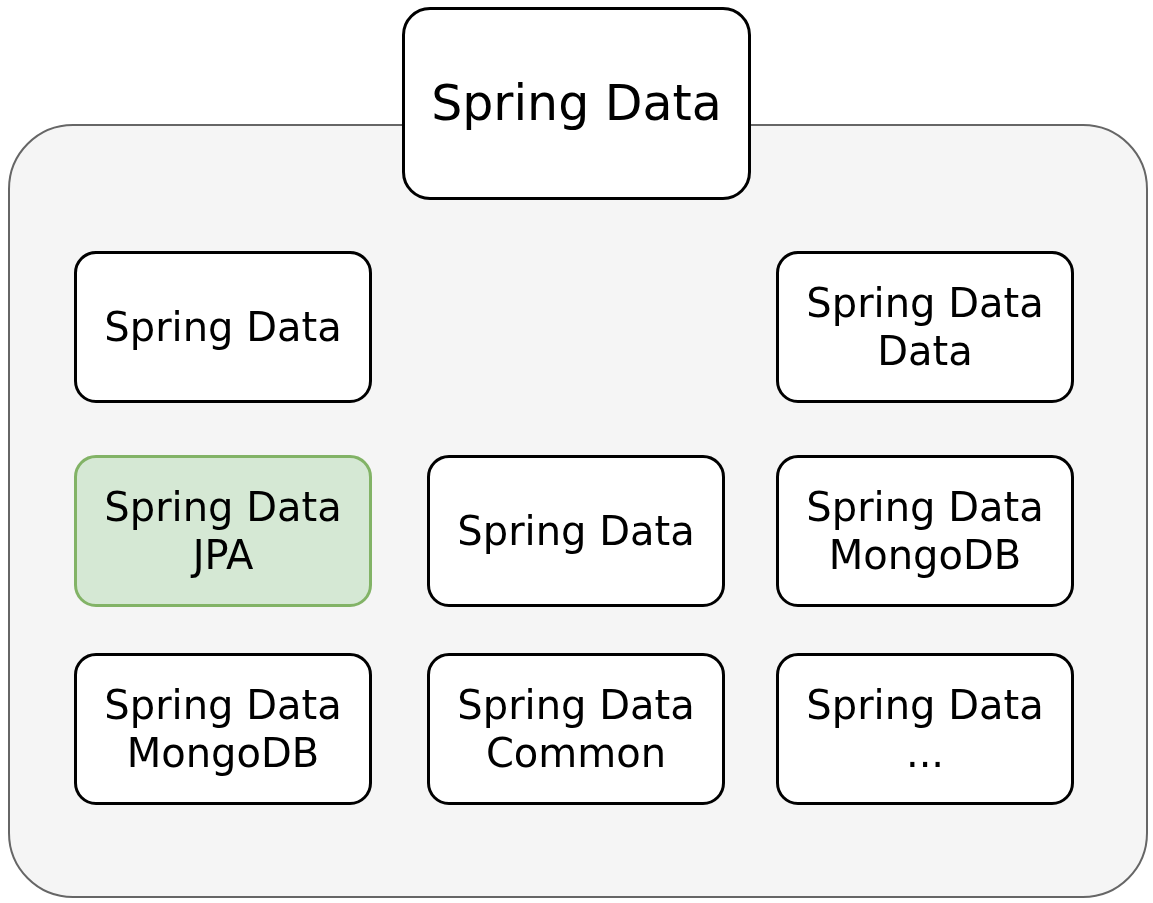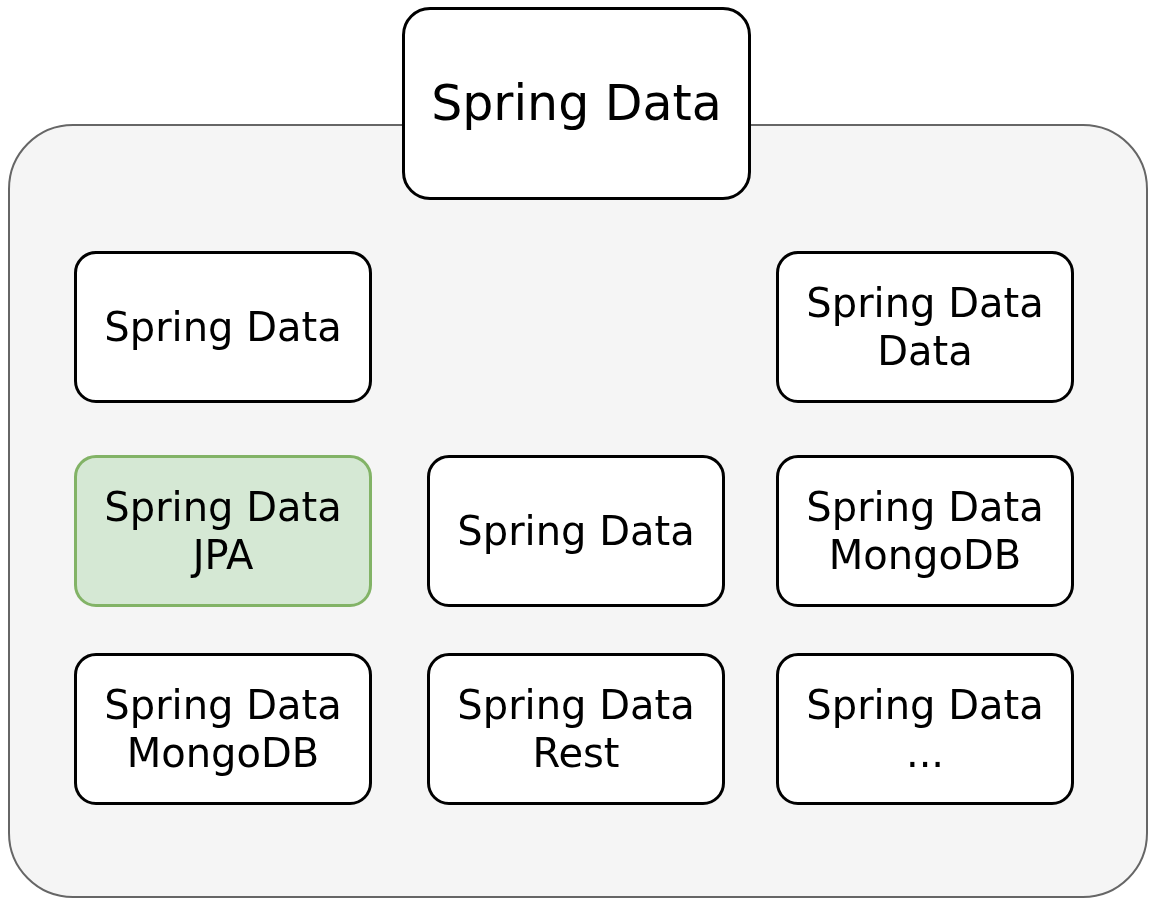--- a/index.html
+++ b/index.html
@@ -106,21 +106,21 @@
     <span>MongoDB</span>
   </div>
 
   <div class="node c1 r3">
     <span>Spring Data</span>
     <span>MongoDB</span>
   </div>
 
   <div class="node c2 r3">
     <span>Spring Data</span>
-    <span>Rest</span>
+    <span>Common</span>
   </div>
 
   <div class="node c3 r3">
     <span>Spring Data</span>
     <span>...</span>
   </div>
 
 </div>
 
 </body></html>

